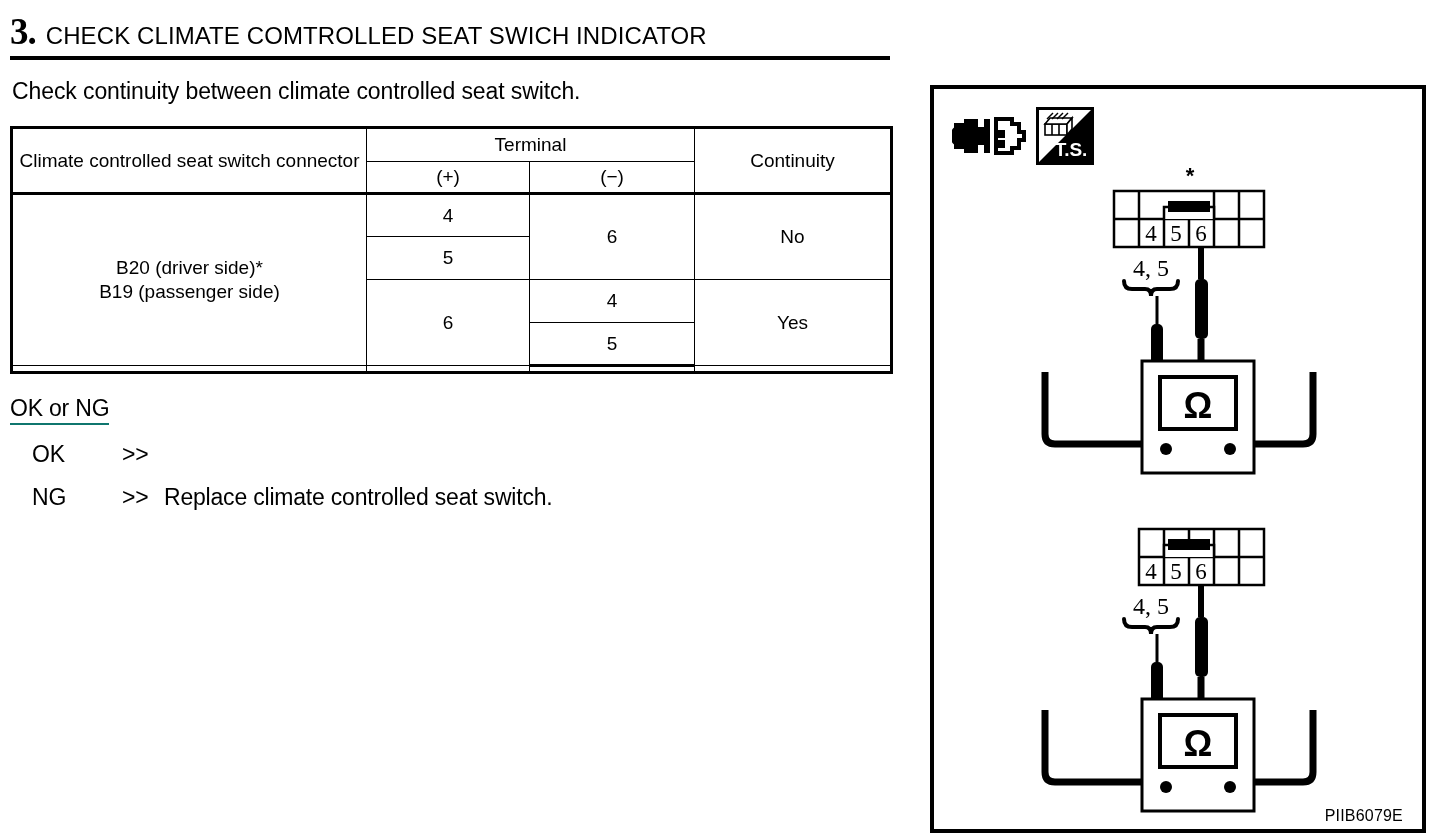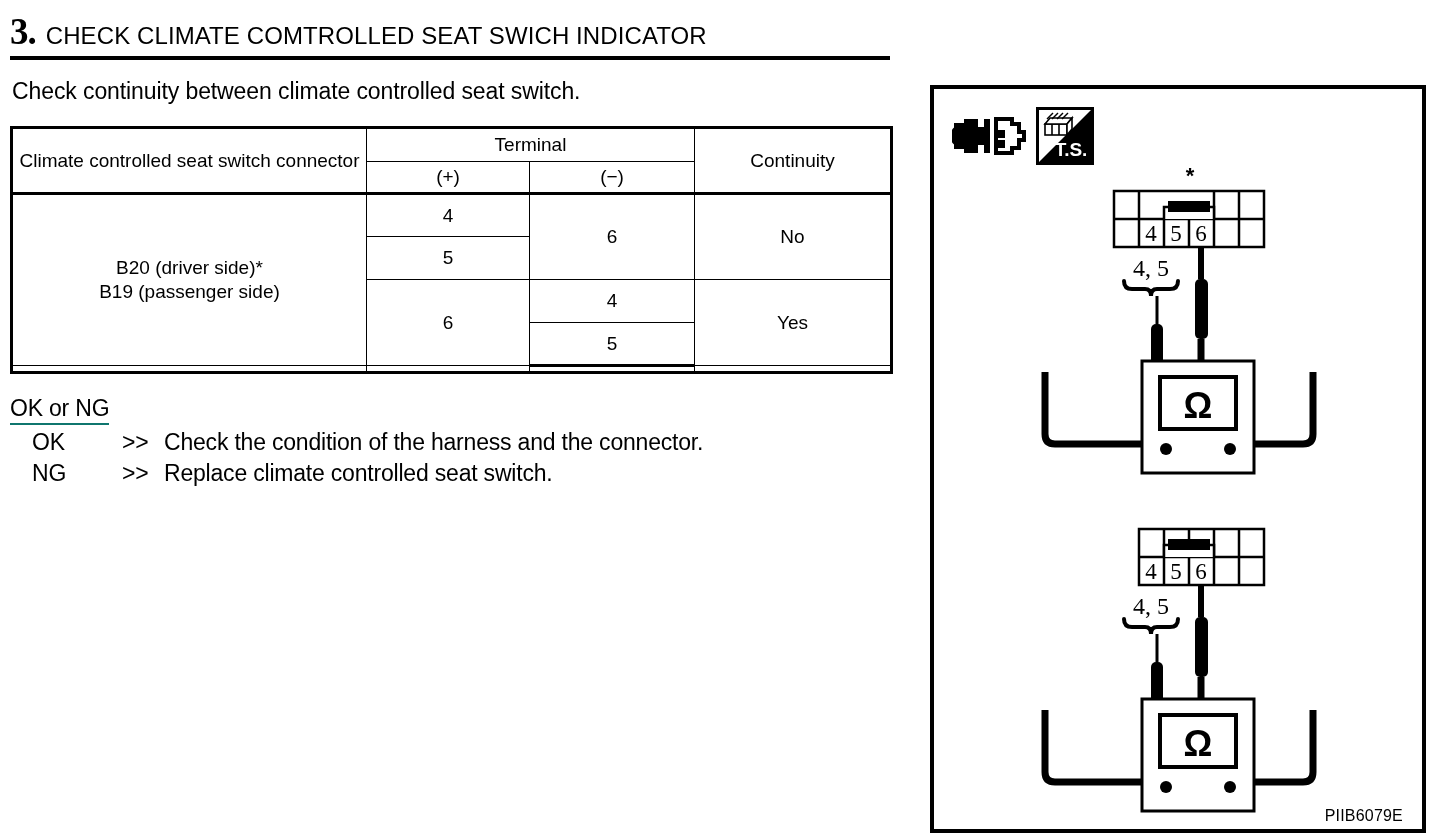--- a/index.html
+++ b/index.html
@@ -95,21 +95,21 @@
   #ok-ng-title {
     font-size: 23px;
     display: inline-block;
     border-bottom: 2px solid #0f766e;
     padding-bottom: 1px;
     letter-spacing: -0.2px;
   }
   .result-row {
     display: flex;
     font-size: 23px;
-    margin-top: 4px;
+    margin-top: 16px;
     letter-spacing: -0.2px;
   }
   .result-label { width: 112px; padding-left: 22px; }
   .result-arrow { width: 42px; }
   .result-text  { flex: 1; }
 
   
   #diagram-panel {
     position: absolute;
     left: 906px; top: 85px;
@@ -207,21 +207,20 @@
         <td class="tbl-bottom tbl-thick-r" style="height:0;border-top:none;"></td>
       </tr>
     </tbody>
   </table>
 
   <div id="ok-ng-block">
     <div id="ok-ng-title">OK or NG</div>
     <div class="result-row">
       <span class="result-label">OK</span>
       <span class="result-arrow">&gt;&gt;</span>
-      <span class="result-text">Check the condition of the harness and the connector.</span>
     </div>
     <div class="result-row">
       <span class="result-label">NG</span>
       <span class="result-arrow">&gt;&gt;</span>
       <span class="result-text">Replace climate controlled seat switch.</span>
     </div>
   </div>
 
 </div>
 

